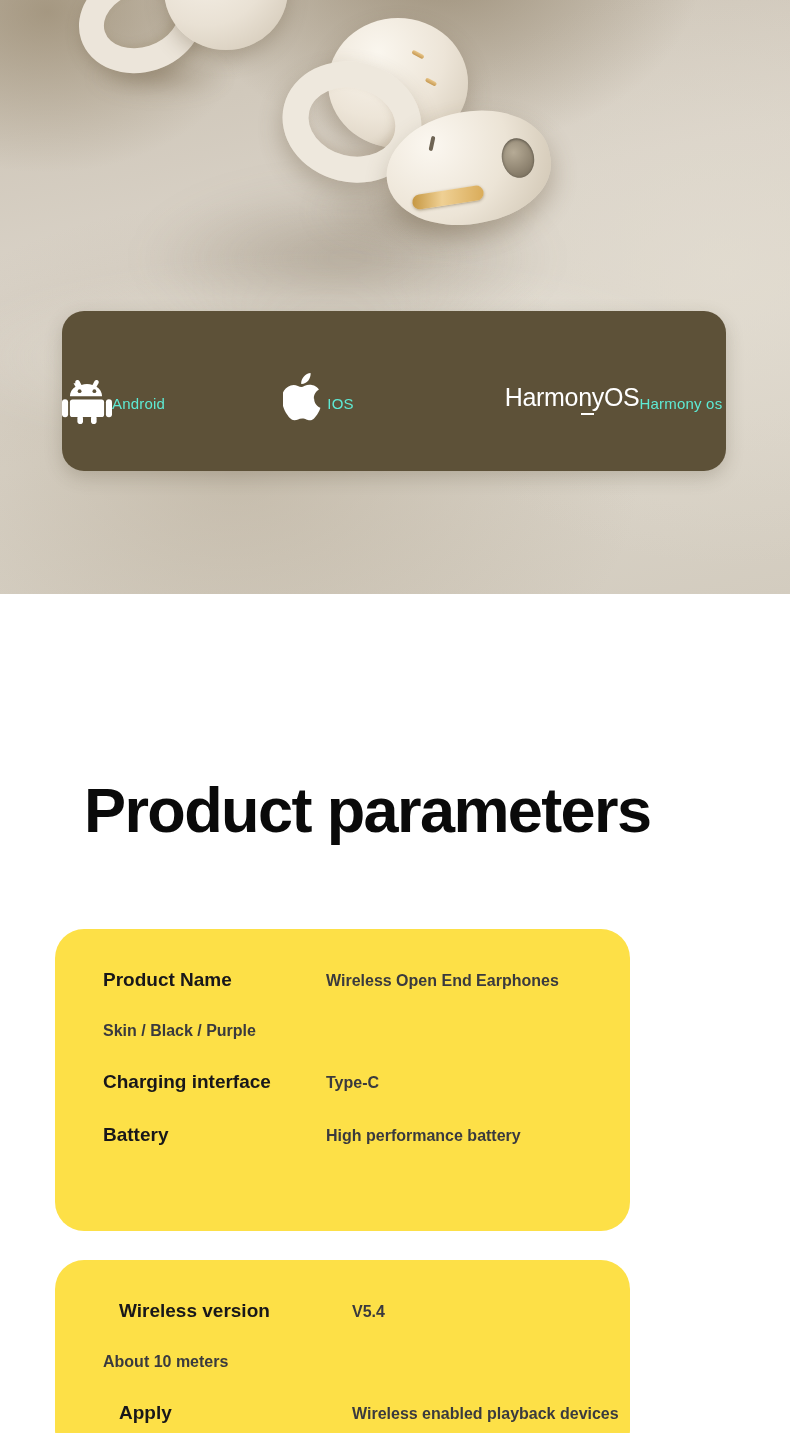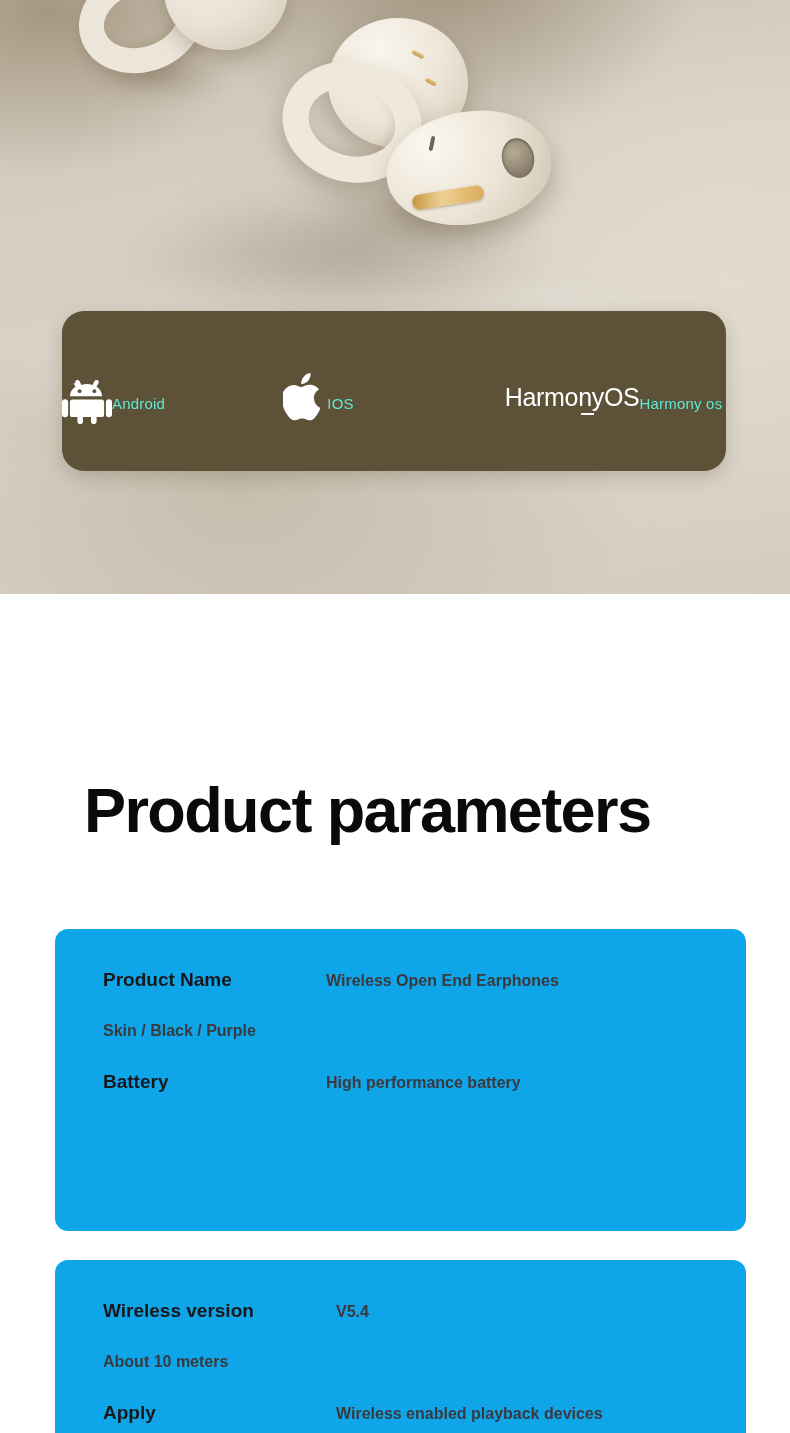--- a/index.html
+++ b/index.html
@@ -182,41 +182,41 @@
     padding-left:84px;
     font-size:63px;
     font-weight:bold;
     color:#0a0a0a;
     letter-spacing:-1.6px;
     line-height:1;
   }
   .spec-card {
     position:absolute;
     left:55px;
-    width:691px;
-    background:#0ea5e9;
-    border-radius:13px;
+    width:575px;
+    background:#fde047;
+    border-radius:29px;
   }
   .spec-card.one { top:305px; height:302px; padding-top:40px; }
   .spec-card.two { top:636px; height:200px; padding-top:40px; }
   .spec-row {
     display:flex;
     align-items:baseline;
     padding-left:48px;
   }
   .spec-card.one .spec-row { margin-bottom:31px; }
   .spec-card.two .spec-row { margin-bottom:31px; }
   .spec-label {
     font-size:19px;
     font-weight:bold;
     color:#18171a;
     white-space:nowrap;
   }
   .spec-card.one .spec-label { min-width:223px; }
-  .spec-card.two .spec-label { min-width:233px; }
+  .spec-card.two .spec-label { min-width:233px;margin-left:16px; }
   .spec-value {
     font-size:16px;
     color:#3a3a3e;
     white-space:nowrap;
     font-weight:bold;
   }
 </style>
 </head>
 <body>
 
@@ -296,20 +296,24 @@
 
   <div class="spec-card one">
     <div class="spec-row">
       <div class="spec-label">Product Name</div>
       <div class="spec-value">Wireless Open End Earphones</div>
     </div>
     <div class="spec-row">
       <div class="spec-value">Skin / Black / Purple</div>
     </div>
     <div class="spec-row">
+      <div class="spec-label">Charging interface</div>
+      <div class="spec-value">Type-C</div>
+    </div>
+    <div class="spec-row">
       <div class="spec-label">Battery</div>
       <div class="spec-value">High performance battery</div>
     </div>
   </div>
 
   <div class="spec-card two">
     <div class="spec-row">
       <div class="spec-label">Wireless version</div>
       <div class="spec-value">V5.4</div>
     </div>

